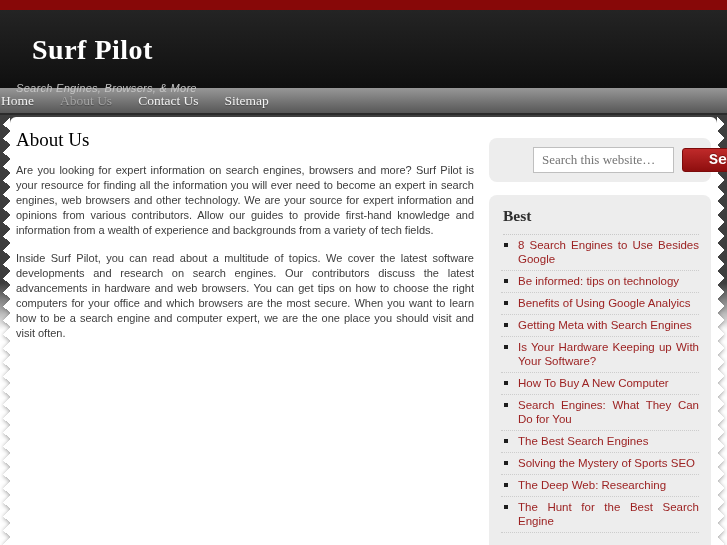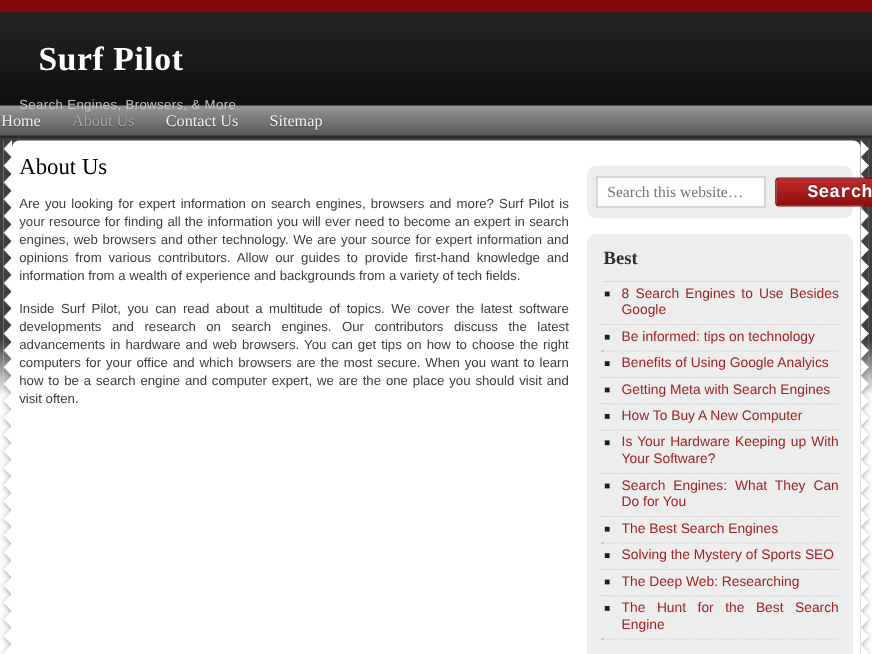--- a/index.html
+++ b/index.html
@@ -13,21 +13,21 @@
   .topbar { height:10px; background:#870808; }
   .masthead {
     height:78px; background:linear-gradient(180deg,#242424,#0f0f0f);
     padding:8px 0 0 16px;
   }
   .site-title {
     margin:16px; font-family:"Liberation Serif", serif; font-weight:700;
     font-size:28px; line-height:32px; color:#ffffff; letter-spacing:0.5px;
   }
   .tagline {
-    margin-top:7px; font-size:11px; color:#c4c4c4; letter-spacing:0.3px;
+    margin-top:7px; font-style:italic; font-size:11px; color:#c4c4c4; letter-spacing:0.3px;
   }
   
   .navbar {
     height:27px; background:linear-gradient(180deg,#979797,#575757);
     border-bottom:2px solid #2b2b2b; display:flex; align-items:center; padding-left:1px;
   }
   .nav-item {
     font-family:"Liberation Serif", serif; font-size:13.5px; color:#f2f2f2;
     line-height:27px; margin-right:26px; cursor:pointer; text-decoration:none;
     text-shadow:0 1px 1px rgba(0,0,0,0.35); white-space:nowrap;
@@ -63,20 +63,21 @@
   }
   
   .sidebar { width:222px; margin-left:15px; margin-top:13px; }
   .search-box {
     background:#ededed; border-radius:8px; padding:9px 8px; display:flex; align-items:center;
   }
   .search-input {
     width:141px; height:26px; border:1px solid #bfbfbf; background:#fff;
     padding:0 6px 0 8px; font-family:"Liberation Serif", serif; font-size:13px; color:#444;
     outline:none;
+    margin-left:36px;
   }
   .search-btn {
     margin-left:8px; height:24px; padding:0 26px;
     background:linear-gradient(180deg,#bf2a2a,#8e0e0e);
     border:1px solid #7c0b0b; border-radius:3px;
     color:#fff; font-weight:bold; font-size:15px; font-family:Liberation Mono, monospace;
     cursor:pointer; text-shadow:0 -1px 0 rgba(0,0,0,0.3);
   }
   .pages-box {
     background:#ededed; border-radius:8px 8px 0 0; margin-top:13px;
@@ -145,24 +146,24 @@
               <li class="page-item">
                 <a>Be informed: tips on technology</a>
               </li>
               <li class="page-item">
                 <a>Benefits of Using Google Analyics</a>
               </li>
               <li class="page-item">
                 <a>Getting Meta with Search Engines</a>
               </li>
               <li class="page-item">
-                <a>How To Buy A New Computer</a>
+                <a>Is Your Hardware Keeping up With Your Software?</a>
               </li>
               <li class="page-item">
-                <a>Is Your Hardware Keeping up With Your Software?</a>
+                <a>How To Buy A New Computer</a>
               </li>
               <li class="page-item">
                 <a>Search Engines: What They Can Do for You</a>
               </li>
               <li class="page-item">
                 <a>The Best Search Engines</a>
               </li>
               <li class="page-item">
                 <a>Solving the Mystery of Sports SEO</a>
               </li>

